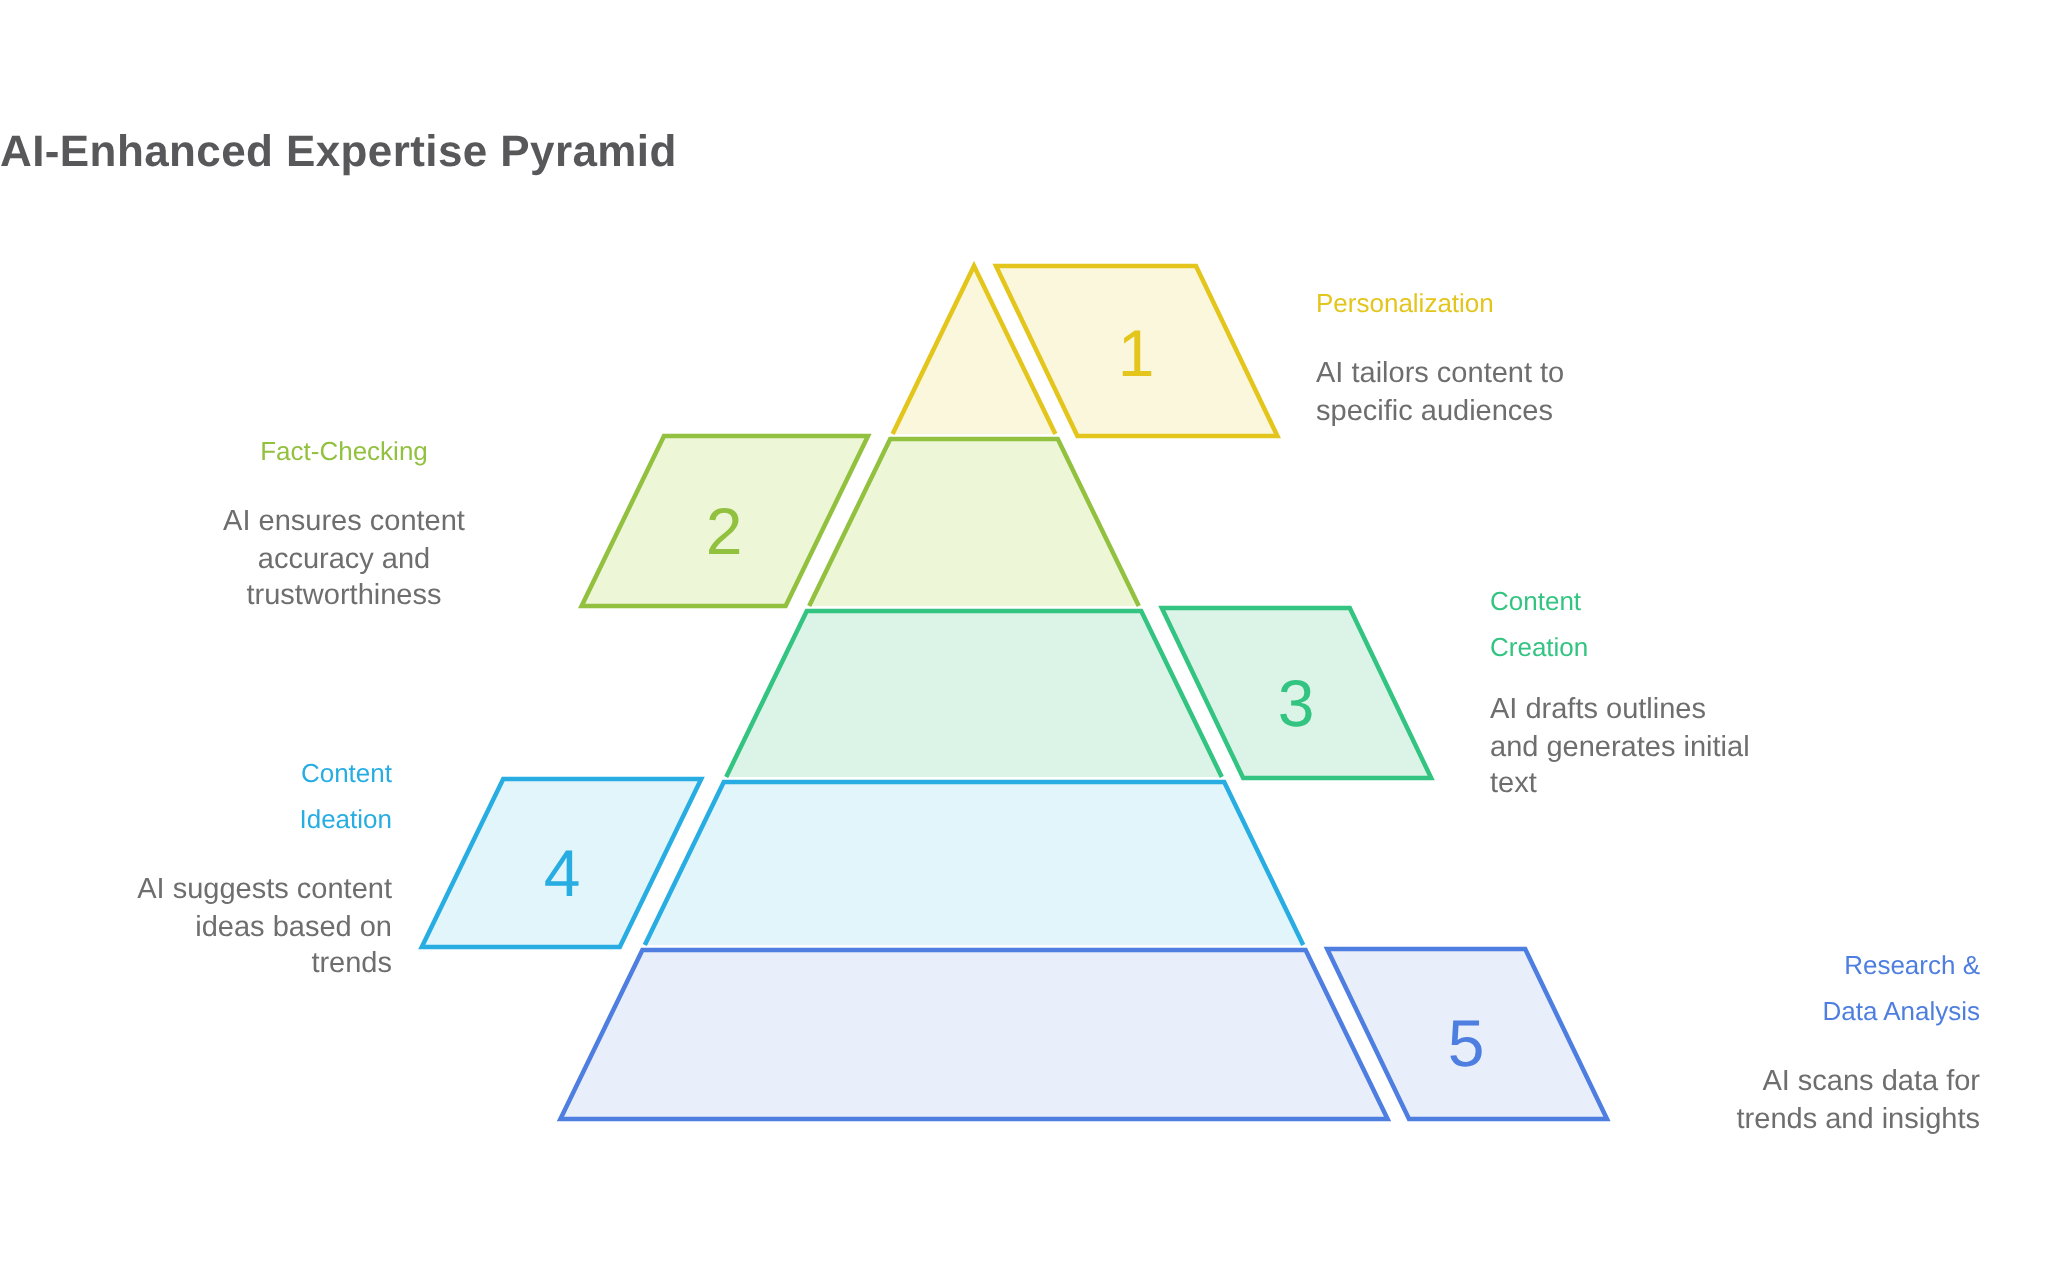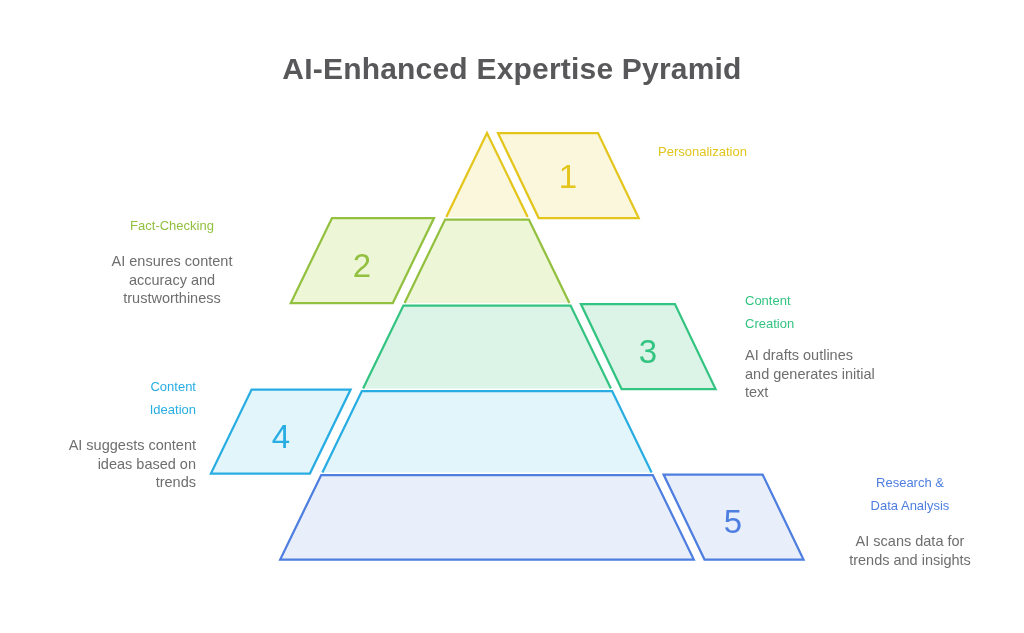--- a/index.html
+++ b/index.html
@@ -1,42 +1,42 @@
 <!DOCTYPE html>
 <html><head>
 <meta charset="utf-8">
 <style>
   html,body{margin:0;padding:0;background:#ffffff;}
   .stage{
     position:relative;width:1024px;height:633px;overflow:hidden;background:#ffffff;
     font-family:"Liberation Sans","DejaVu Sans",sans-serif;
   }
   .main-title{
-    position:absolute;top:52px;left:0;right:0;text-align:center;
-    font-size:30px;font-weight:bold;letter-spacing:0.2px;
+    position:absolute;top:63px;left:0;right:0;text-align:left;
+    font-size:22px;font-weight:bold;letter-spacing:0.2px;
   }
   svg.pyramid{position:absolute;left:0;top:0;}
   .layer-edge{fill:none;stroke-width:2.25px;stroke-linejoin:miter;}
   .tab{stroke-width:2.25px;stroke-linejoin:miter;}
   .tab-num{
     font-size:33px;text-anchor:middle;
     font-family:"Liberation Sans","DejaVu Sans",sans-serif;
   }
   .label{position:absolute;}
   .label-title{
     font-size:13px;line-height:23px;font-weight:500;white-space:pre-line;
   }
   .label-desc{
     margin-top:15px;font-size:14.5px;line-height:18.5px;white-space:pre-line;
   }
   .lb1{left:658px;top:140px;width:170px;text-align:left;}
   .lb2{right:757px;top:214px;width:190px;text-align:center;}
   .lb3{left:745px;top:289px;width:160px;text-align:left;}
   .lb4{right:828px;top:375px;width:180px;text-align:right;}
-  .lb5{left:830px;top:471px;width:160px;text-align:center;}
+  .lb5{left:830px;top:471px;width:160px;text-align:right;}
 </style>
 </head>
 <body>
 
 <div class="stage">
 
   <div class="main-title" style="color: rgb(88, 88, 90);">AI-Enhanced Expertise Pyramid</div>
 
   <svg class="pyramid" width="1024" height="633" viewBox="0 0 1024 633">
 
@@ -70,20 +70,22 @@
 
     <g>
       <path class="tab" d="M321.2,475 L652.8,475 L693.8,559.5 L280.2,559.5 Z" style="fill: rgb(232, 238, 250); stroke: rgb(77, 126, 224);"></path>
       <path class="tab" d="M663.6,474.5 L762.6,474.5 L803.5,559.5 L704.5,559.5 Z" style="fill: rgb(232, 238, 250); stroke: rgb(77, 126, 224);"></path>
       <text class="tab-num" x="733" y="533" style="fill: rgb(77, 126, 224);">5</text>
     </g>
   </svg>
 
   <div class="label lb1">
     <div class="label-title" style="color: rgb(227, 197, 28);">Personalization</div>
+    <div class="label-desc" style="color: rgb(110, 110, 110);">AI tailors content to
+specific audiences</div>
   </div>
 
   <div class="label lb2">
     <div class="label-title" style="color: rgb(146, 192, 63);">Fact-Checking</div>
     <div class="label-desc" style="color: rgb(110, 110, 110);">AI ensures content
 accuracy and
 trustworthiness</div>
   </div>
 
   <div class="label lb3">

